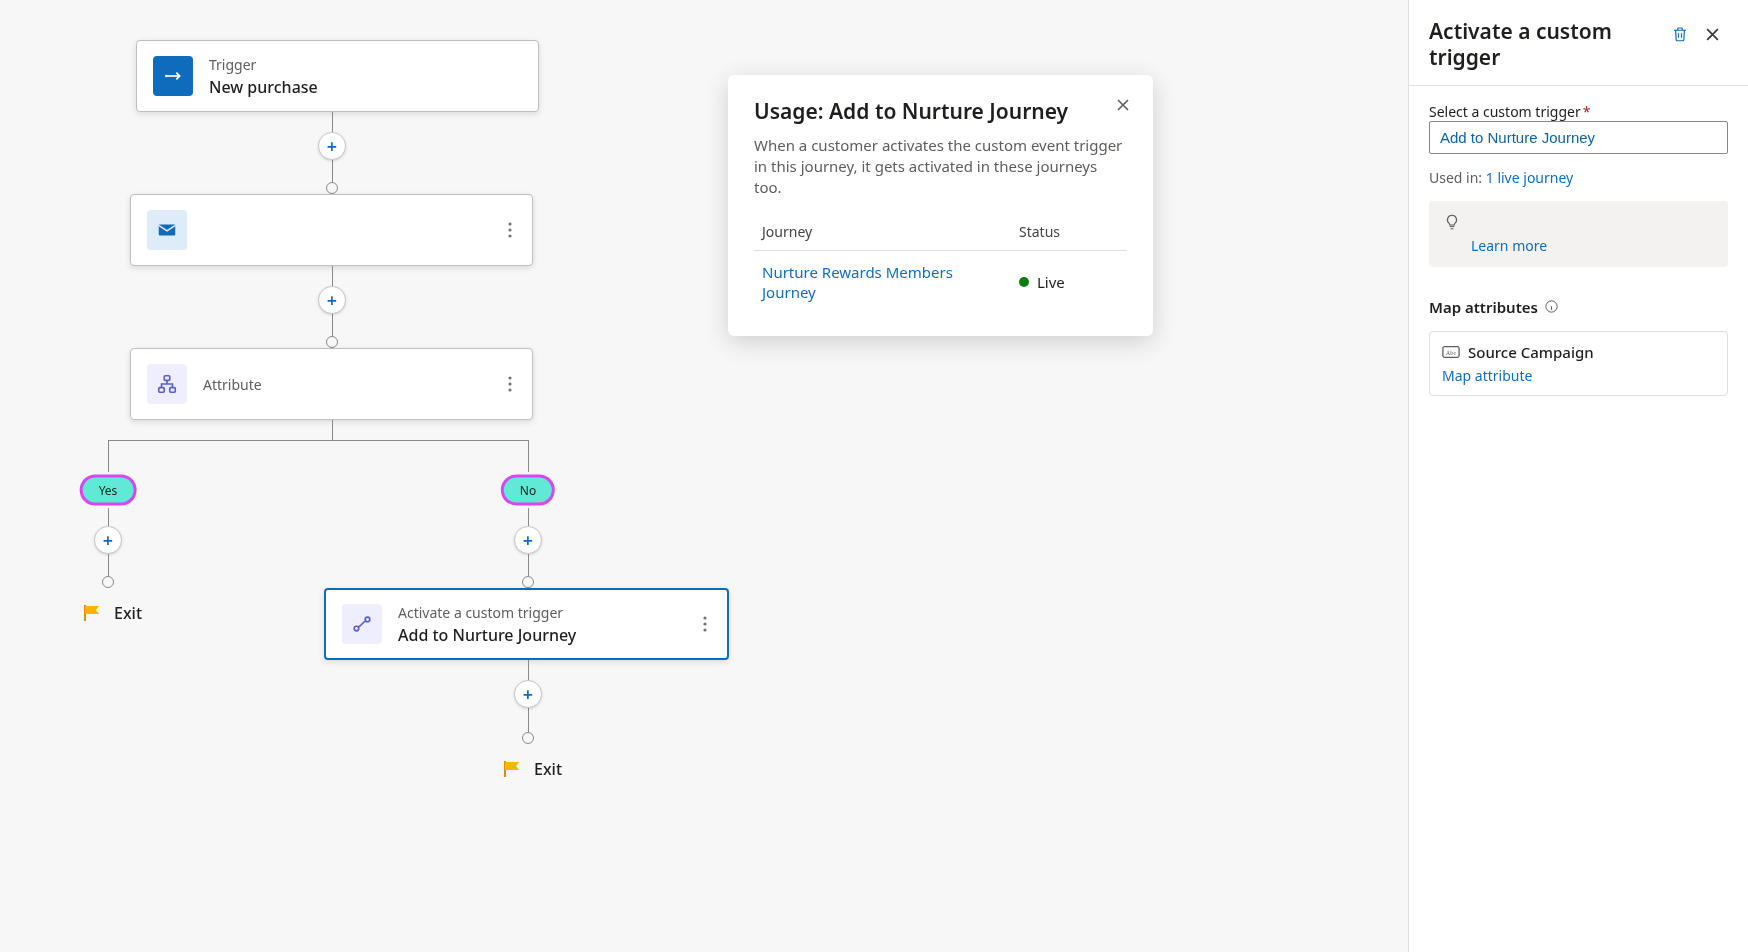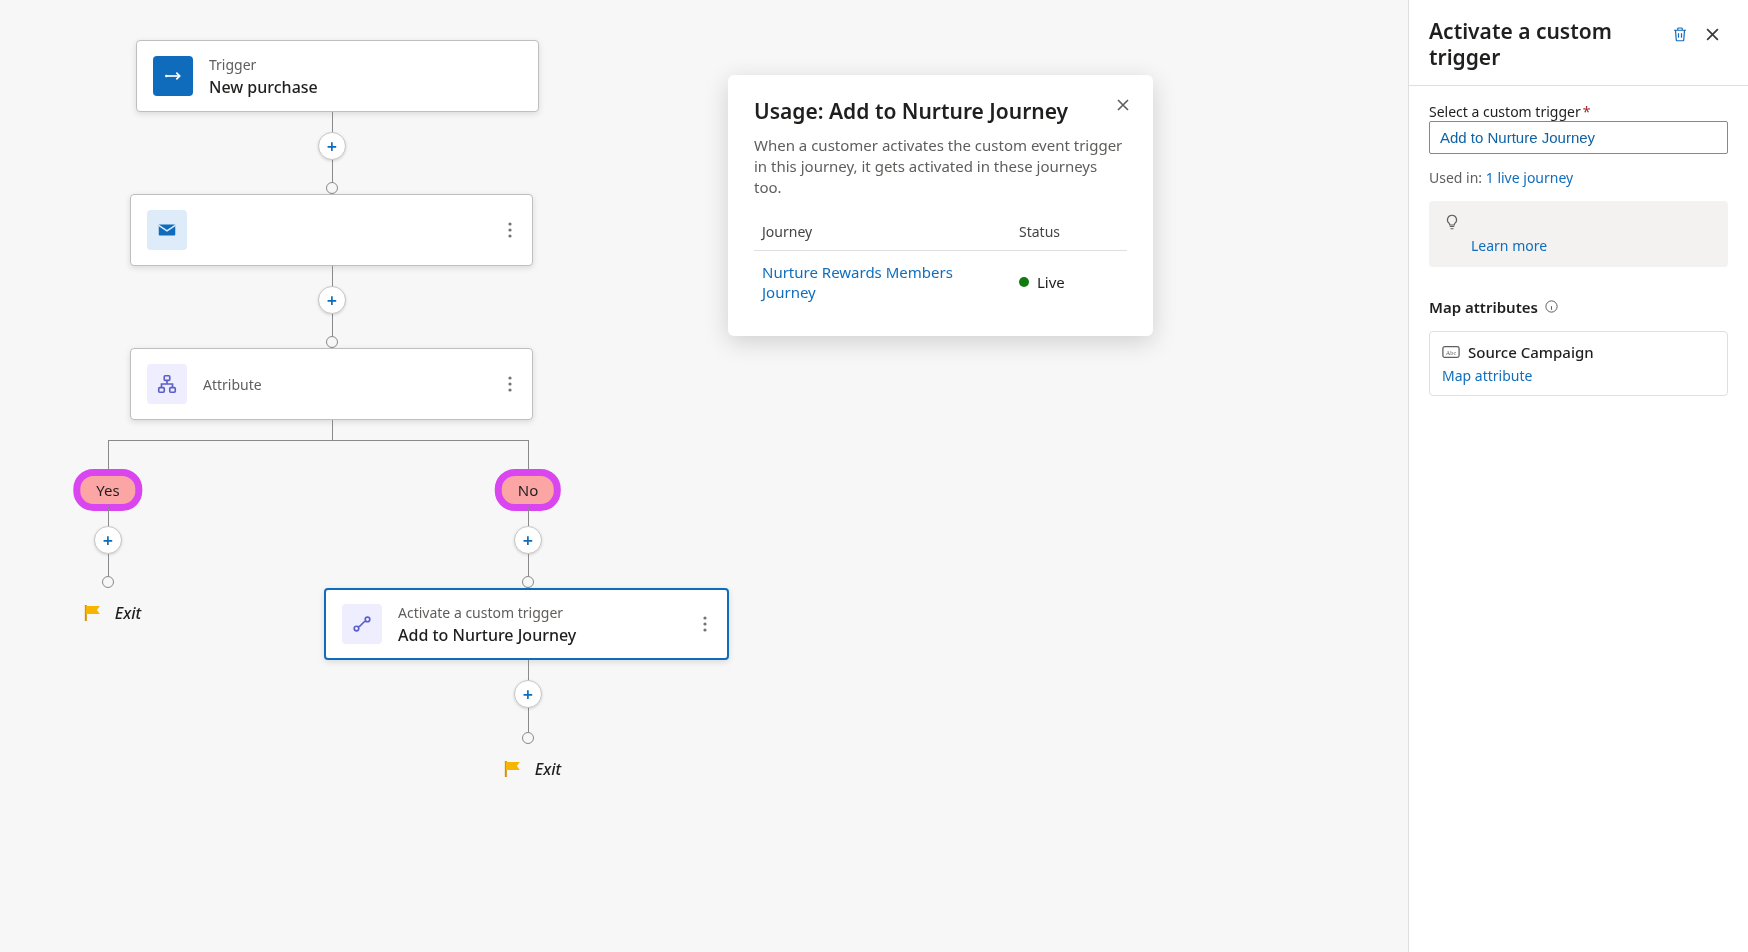--- a/index.html
+++ b/index.html
@@ -64,24 +64,24 @@
   .vline{position:absolute;width:0;border-left:1px solid #8a8a8a;}
   .hline{position:absolute;height:0;border-top:1px solid #8a8a8a;}
   .dot{position:absolute;width:12px;height:12px;border:1px solid #8a8a8a;border-radius:50%;background:var(--bg);transform:translate(-50%,-50%);}
   .add-btn{
     position:absolute;width:28px;height:28px;border:1px solid #c7c7c7;border-radius:50%;
     background:#fff;display:flex;align-items:center;justify-content:center;
     transform:translate(-50%,-50%);box-shadow:0 1px 3px rgba(0,0,0,0.15);cursor:pointer;
     color:var(--accent);font-size:18px;font-weight:600;
   }
   .branch-pill{
-    position:absolute;padding:4px 16px;border:7px solid #d946ef;border-radius:20px;background:#fca5a5;
-    transform:translate(-50%,-50%);font-size:15px;
-  }
-  .exit-row{position:absolute;display:flex;align-items:center;gap:10px;transform:translateX(-50%);font-style:italic;}
+    position:absolute;padding:4px 16px;border:3px solid #d946ef;border-radius:20px;background:#5eead4;
+    transform:translate(-50%,-50%);font-size:12px;
+  }
+  .exit-row{position:absolute;display:flex;align-items:center;gap:10px;transform:translateX(-50%);}
   .exit-label{font-size:16px;font-weight:500;}
 
   
   .popover{
     position:absolute;top:75px;left:728px;width:425px;
     background:#fff;border-radius:6px;box-shadow:0 6px 24px rgba(0,0,0,0.16);
     padding:22px 26px 26px 26px;
   }
   .popover .close{
     position:absolute;right:16px;top:16px;width:28px;height:28px;

